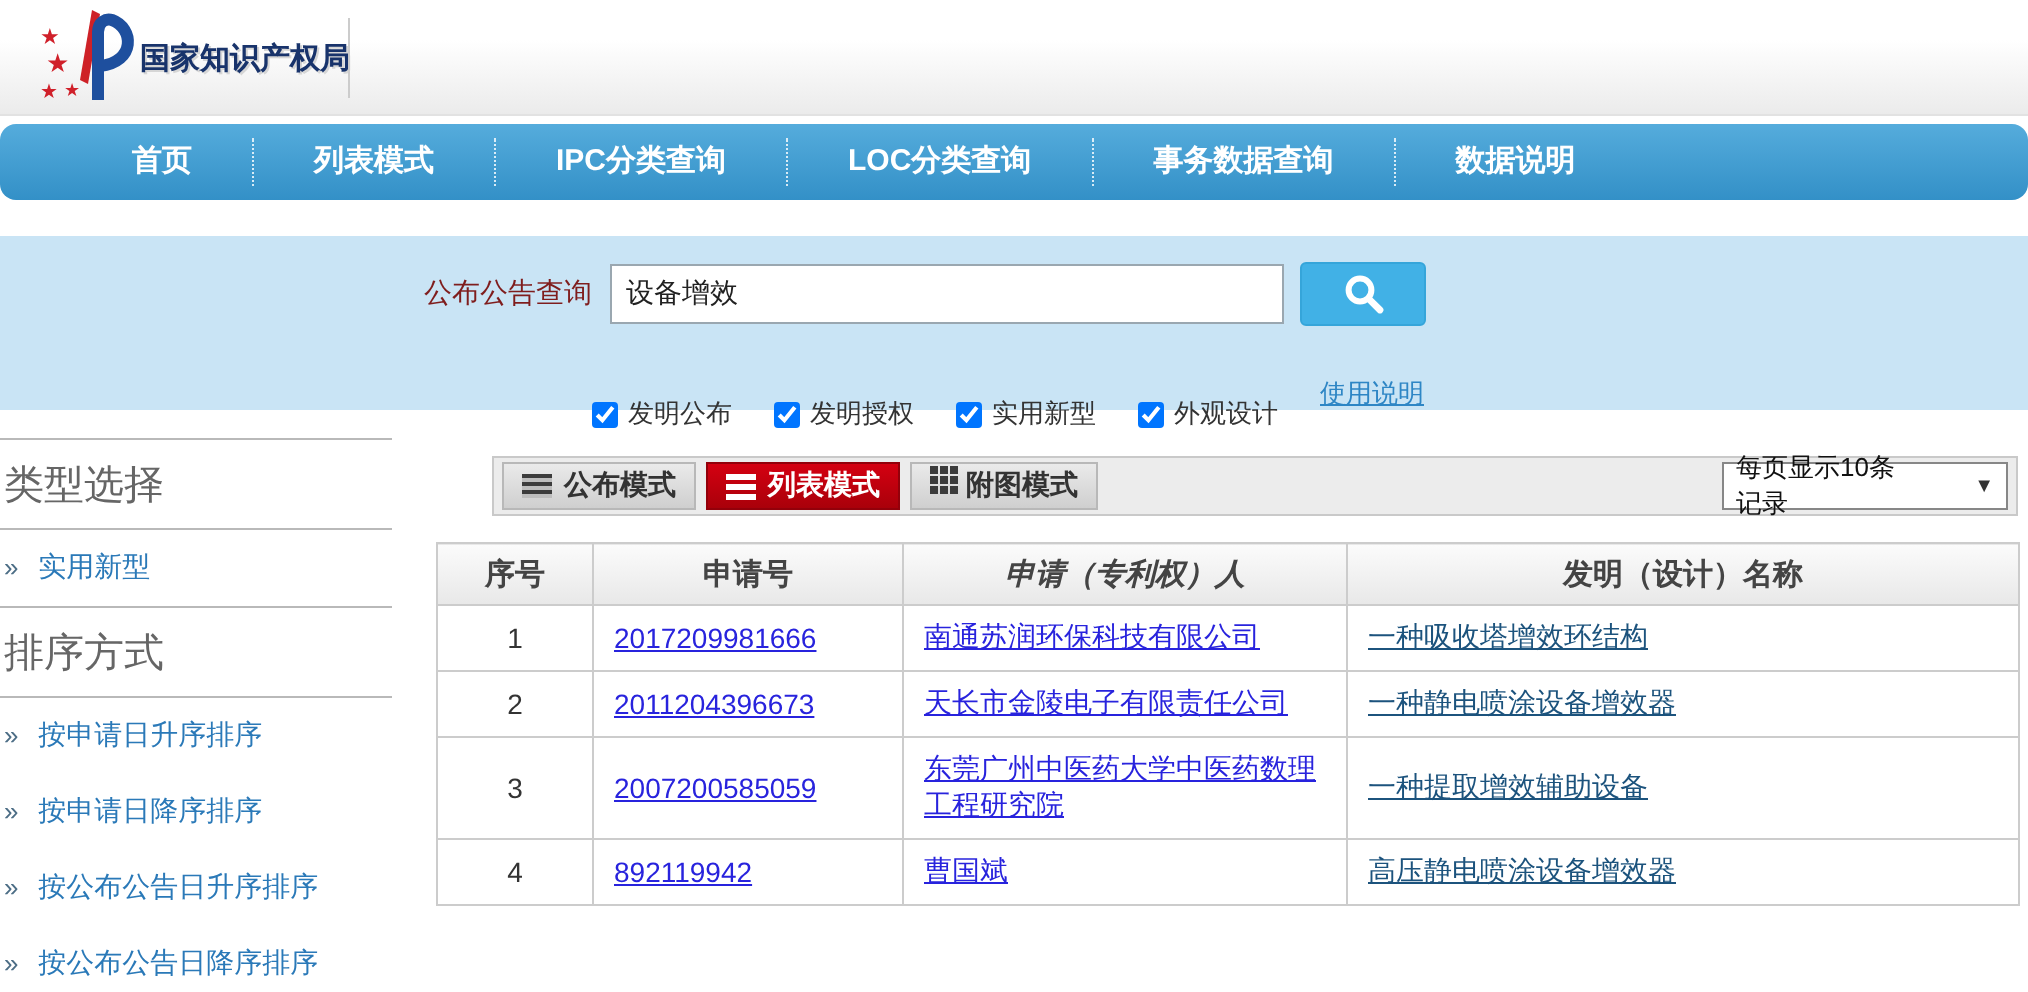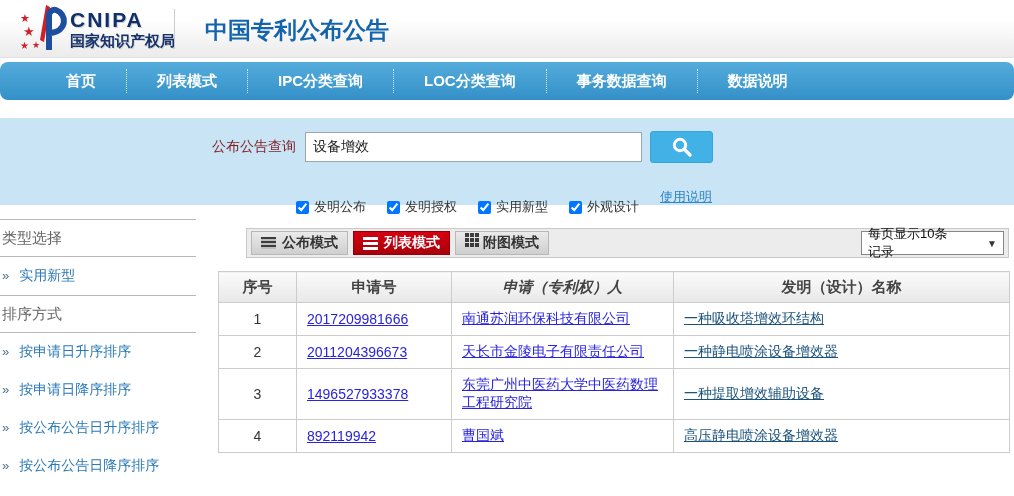--- a/index.html
+++ b/index.html
@@ -33,21 +33,21 @@
   .search-button { width:63px; height:32px; margin-left:8px; background:#41b1e6; border:1px solid #35a5da;
                    border-radius:3px; display:flex; align-items:center; justify-content:center; cursor:pointer; }
   .checkbox-row { position:absolute; left:296px; top:59px; display:flex; align-items:center; font-size:13px; color:#333; }
   .cb-item { display:flex; align-items:center; margin-right:21px; cursor:pointer;margin-top:21px; }
   .cb-item input { margin-right:5px; width:13px; height:13px; }
   .help-link { color:#2e86c5; text-decoration:underline; font-size:13px; cursor:pointer; }
 
   
   .sidebar { position:absolute; left:0; top:219px; width:196px; }
   .side-rule { border:none; border-top:1px solid #b9b9b9; margin:0; }
-  .side-heading { font-size:15px; color:#666; padding:9px 2px 8px 2px; }
+  .side-heading { font-size:20px; color:#666; padding:9px 2px 8px 2px; }
   .side-link-row { padding:10px 2px; font-size:14px; white-space:nowrap; cursor:pointer; }
   .bullet { color:#4d6e86; margin-right:6px; font-size:13px; }
   .side-link { color:#2a79b8; text-decoration:none; }
 
   
   .main { position:absolute; left:218px; top:228px; width:791px; }
   .toolbar { height:30px; background:#ececec; border:1px solid #c9c9c9; display:flex; align-items:center; padding:0 4px;margin-left:28px; }
   .mode-btn { display:flex; align-items:center; height:24px; padding:0 9px; margin-right:5px;
               background:linear-gradient(#eaeaea,#cfcfcf); border:1px solid #b8b8b8;
               font-size:14px; font-weight:bold; color:#333; cursor:pointer; white-space:nowrap; }
@@ -83,26 +83,24 @@
     <div class="logo">
       <svg class="logo-mark" viewBox="0 0 48 50">
         <text x="0" y="18" font-size="11" fill="#d0202a">★</text>
         <text x="3" y="32" font-size="13" fill="#d0202a">★</text>
         <text x="0" y="45" font-size="10" fill="#d0202a">★</text>
         <text x="12" y="44" font-size="9" fill="#d0202a">★</text>
         <polygon points="26,1 30,3 24,38 20,36" fill="#ce2127"></polygon>
         <path d="M29 46 L29 12 C29 7 33 5 36 6 C47 10 48 27 30 29" stroke="#1e4f9e" stroke-width="6" fill="none"></path>
       </svg>
       <div class="logo-text">
-        <div class="logo-acronym">CNIPA</div>
         <div class="logo-org">国家知识产权局</div>
       </div>
     </div>
     <div class="brand-divider"></div>
-    <div class="site-title">中国专利公布公告</div>
   </div>
 
   <div class="navbar">
     <div class="nav-item">首页</div>
     <div class="nav-item">列表模式</div>
     <div class="nav-item">IPC分类查询</div>
     <div class="nav-item">LOC分类查询</div>
     <div class="nav-item">事务数据查询</div>
     <div class="nav-item">数据说明</div>
   </div>
@@ -205,21 +203,21 @@
           <td><a class="name-link">一种吸收塔增效环结构</a></td>
         </tr>
         <tr>
           <td class="center">2</td>
           <td><a class="app-link">2011204396673</a></td>
           <td><a class="app-link">天长市金陵电子有限责任公司</a></td>
           <td><a class="name-link">一种静电喷涂设备增效器</a></td>
         </tr>
         <tr>
           <td class="center">3</td>
-          <td><a class="app-link">1496527933378</a></td>
+          <td><a class="app-link">2007200585059</a></td>
           <td><a class="app-link">东莞广州中医药大学中医药数理工程研究院</a></td>
           <td><a class="name-link">一种提取增效辅助设备</a></td>
         </tr>
         <tr>
           <td class="center">4</td>
           <td><a class="app-link">892119942</a></td>
           <td><a class="app-link">曹国斌</a></td>
           <td><a class="name-link">高压静电喷涂设备增效器</a></td>
         </tr>
       </tbody>

